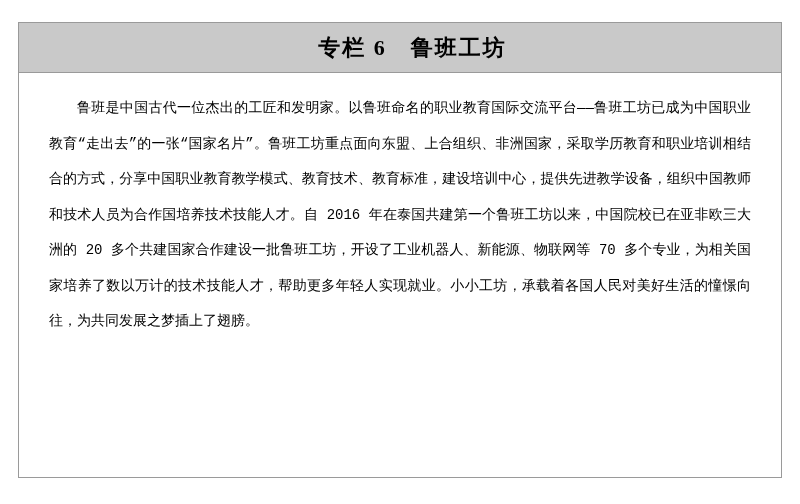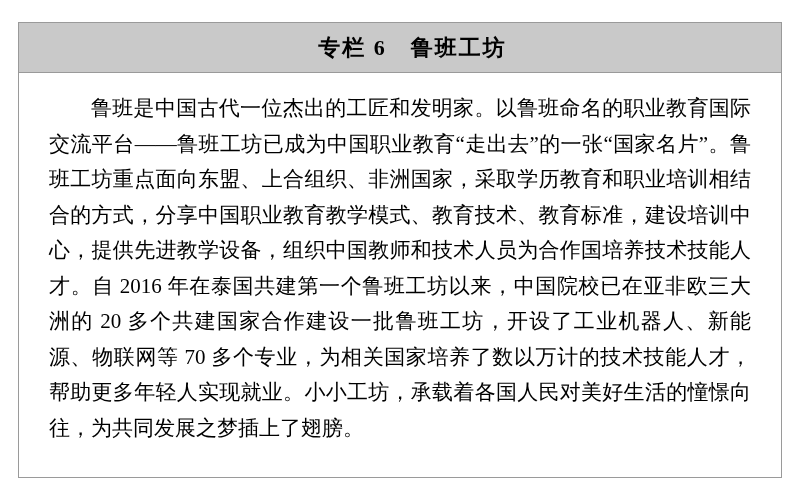--- a/index.html
+++ b/index.html
@@ -46,28 +46,28 @@
     color: #000000;
     font-family: "Liberation Serif", "DejaVu Serif", serif;
     white-space: pre;
   }
   .box-body {
     box-sizing: border-box;
     padding: 18px 30px 10px 30px;
     height: 404px;
   }
   .para {
-    font-size: 21px;
+    font-size: 14px;
     line-height: 35.5px;
     color: #000000;
     text-align: justify;
     text-justify: inter-ideograph;
     text-indent: 2em;
     margin: 0;
-    font-family: Liberation Serif, serif;
+    font-family: Liberation Mono, monospace;
     word-break: break-all;
   }
 </style>
 </head>
 <body>
 
 <div class="page">
   <div class="box">
     <div class="box-header">
       <div class="box-title">专栏 6　鲁班工坊</div>

